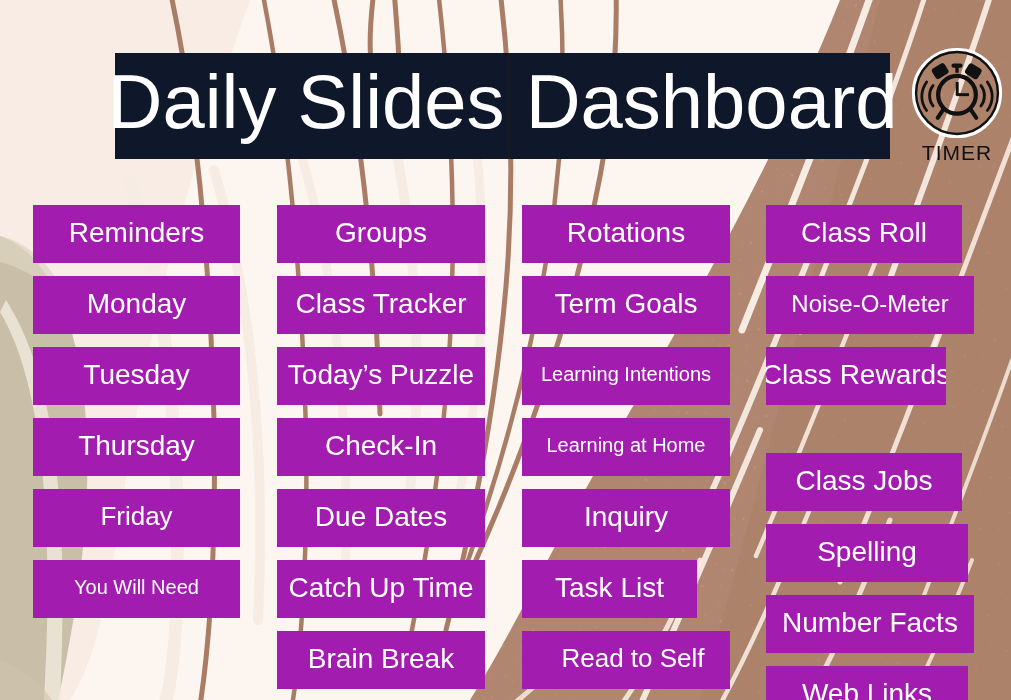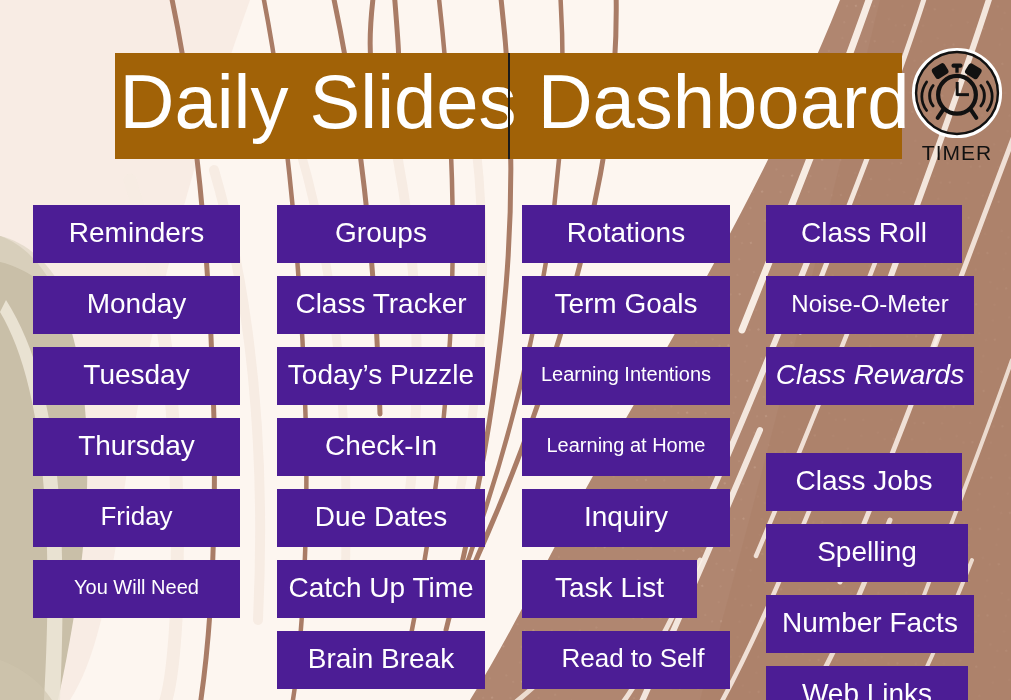--- a/index.html
+++ b/index.html
@@ -26,26 +26,25 @@
     z-index: 0;
   }
 
   
   .title-wrap {
     position: absolute;
     left: 115px;
     top: 53px;
     width: 775px;
     height: 106px;
-    background: #a16207;
+    background: #0f172a;
     z-index: 5;
     display: flex;
     align-items: center;
     justify-content: center;
-    padding-left: 12px;
   }
   .title-divider {
     position: absolute;
     left: 393px;
     top: 0;
     width: 2px;
     height: 106px;
     background: #1a1a1a;
   }
   .title-text {
@@ -99,21 +98,21 @@
   }
   .col-0 { left: 33px;  width: 207px; }
   .col-1 { left: 277px; width: 208px; }
   .col-2 { left: 522px; width: 208px; }
   .col-3 { left: 766px; width: 208px; }
 
   .btn {
     position: relative;
     height: 58px;
     margin-bottom: 13px;
-    background: #4c1d95;
+    background: #a21caf;
     color: #ffffff;
     display: flex;
     align-items: center;
     justify-content: center;
     box-sizing: border-box;
     text-align: center;
     font-family: "Liberation Sans", sans-serif;
     font-weight: 400;
     line-height: 1.05;
     padding: 0 6px;
@@ -304,21 +303,21 @@
           <span class="lbl s-lg">Read to Self</span>
         </div>
       </div>
     <div class="col col-3">
         <div class="btn" style="width: 196px;">
           <span class="lbl s-xl">Class Roll</span>
         </div>
         <div class="btn" style="width: 208px;">
           <span class="lbl s-md">Noise-O-Meter</span>
         </div>
-        <div class="btn" style="width: 208px; font-style: italic;">
+        <div class="btn" style="width: 180px;">
           <span class="lbl s-xl">Class Rewards</span>
         </div>
         <div class="btn" style="width: 196px; margin-top: 48px;">
           <span class="lbl s-xl">Class Jobs</span>
         </div>
         <div class="btn" style="width: 202px;">
           <span class="lbl s-xl">Spelling</span>
         </div>
         <div class="btn" style="width: 208px;">
           <span class="lbl s-xl">Number Facts</span>

